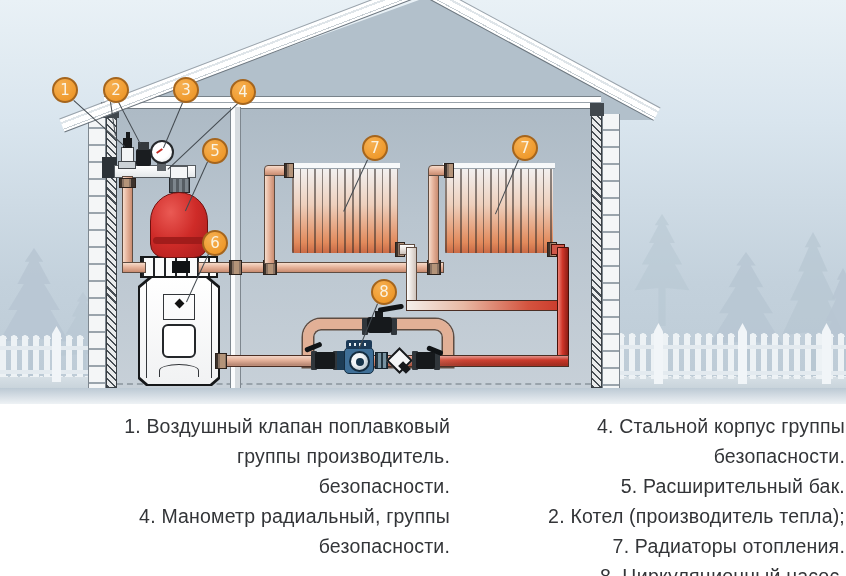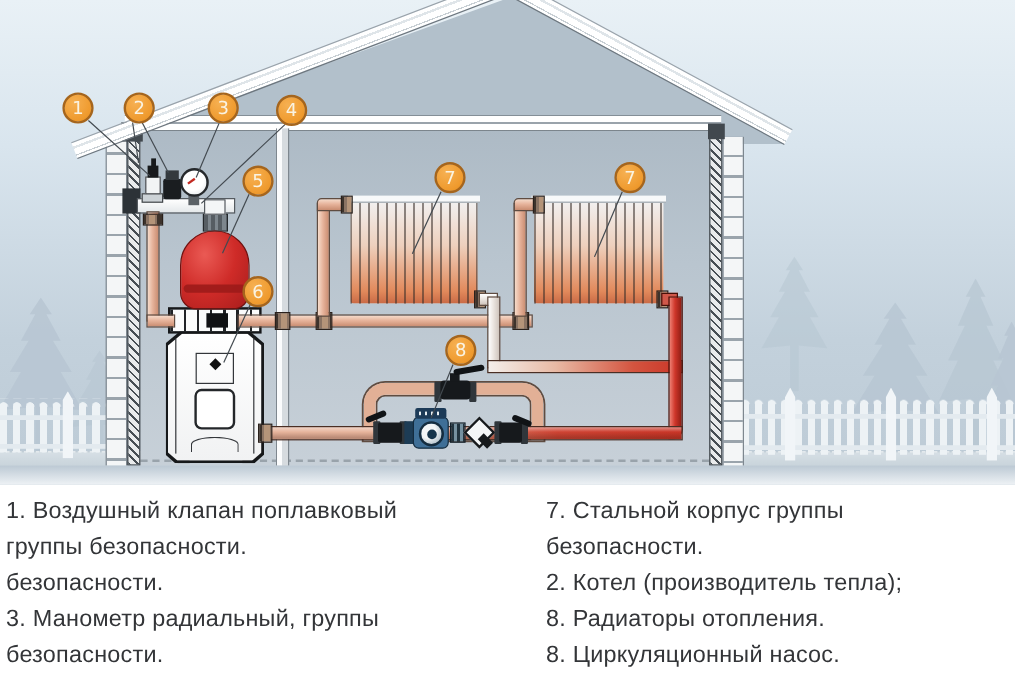--- a/index.html
+++ b/index.html
@@ -73,21 +73,21 @@
     background:repeating-linear-gradient(90deg,#202326 0 2px,#fafbfb 2px 11px);}
   
   .leader{position:absolute;height:0;border-top:1.5px solid #434a50;transform-origin:0 0;}
   .callout{position:absolute;width:26px;height:26px;border-radius:50%;
     background:radial-gradient(circle at 35% 30%,#f6b052,#ef9a2d 70%,#e08a20);
     border:2px solid #a5651d;color:#faf3e2;font-size:15px;line-height:22px;text-align:center;font-family:"DejaVu Sans",sans-serif;}
   
   .legend{position:absolute;left:0;top:404px;width:846px;height:172px;background:#ffffff;overflow:hidden;
     color:#333538;font-size:19.5px;letter-spacing:.2px;}
   .lcol{position:absolute;top:7px;}
-  .lline{height:30px;line-height:30px;white-space:nowrap;}
+  .lline{height:30px;line-height:30px;white-space:nowrap;text-align:right;}
 </style>
 </head>
 <body>
 
 <div id="app">
 
   <div class="scene">
 
     <div class="fir" style="left:-12px;top:248px;width:92px;height:138px;opacity:.85;"></div>
     <div class="fir" style="left:52px;top:292px;width:62px;height:94px;opacity:.6;"></div>
@@ -245,27 +245,28 @@
     <div class="callout" style="left:362px;top:135px;">7</div>
     <div class="callout" style="left:512px;top:135px;">7</div>
     <div class="callout" style="left:371px;top:279px;">8</div>
 
     <div class="band"></div>
   </div>
 
   <div class="legend">
     <div class="lcol" style="left:5px;width:445px;">
       <div class="lline">1. Воздушный клапан поплавковый</div>
-      <div class="lline">группы безопасности.</div>
+      <div class="lline">группы производитель.</div>
       <div class="lline">безопасности.</div>
-      <div class="lline">3. Манометр радиальный, группы</div>
+      <div class="lline">4. Манометр радиальный, группы</div>
       <div class="lline">безопасности.</div>
     </div>
     <div class="lcol" style="left:455px;width:390px;">
-      <div class="lline">7. Стальной корпус группы</div>
+      <div class="lline">4. Стальной корпус группы</div>
       <div class="lline">безопасности.</div>
+      <div class="lline">5. Расширительный бак.</div>
       <div class="lline">2. Котел (производитель тепла);</div>
-      <div class="lline">8. Радиаторы отопления.</div>
+      <div class="lline">7. Радиаторы отопления.</div>
       <div class="lline">8. Циркуляционный насос.</div>
     </div>
   </div>
 
 </div>
 
 </body></html>

